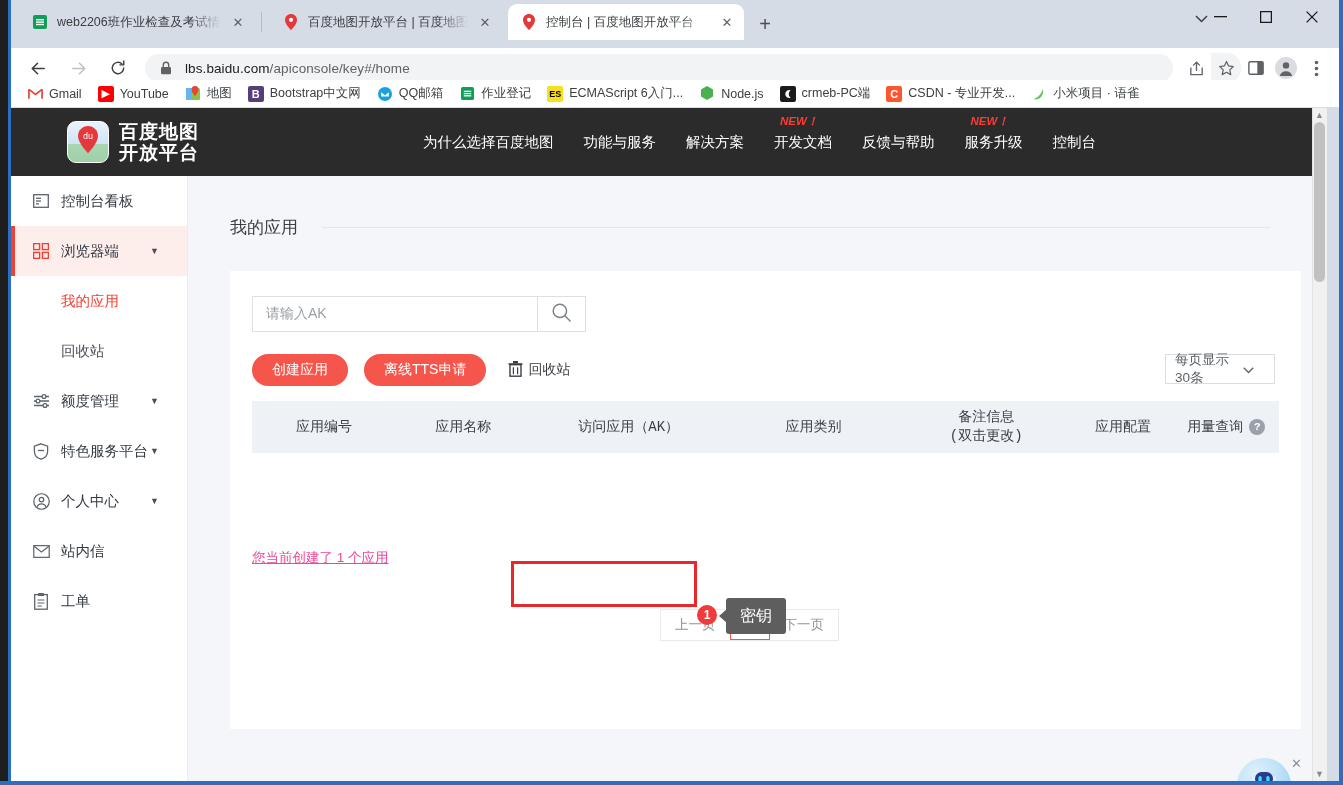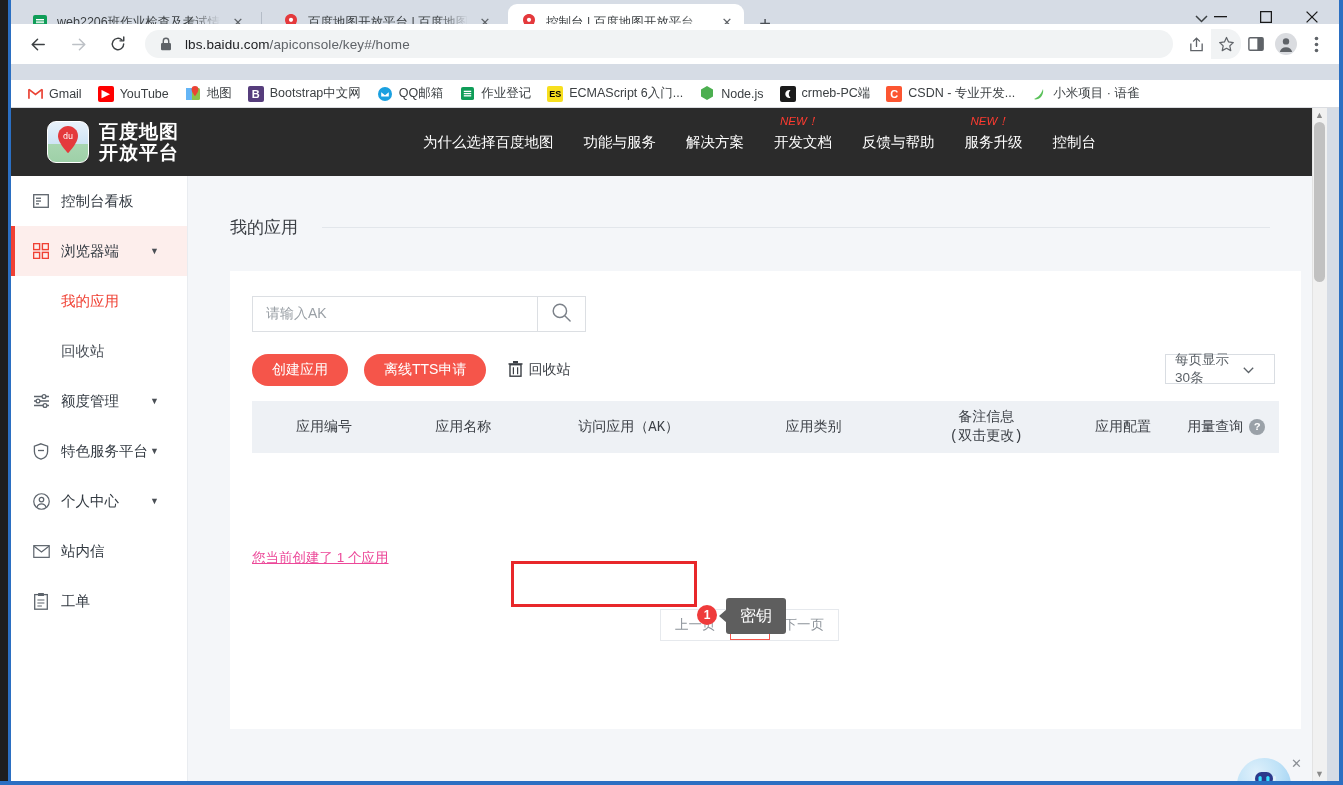--- a/index.html
+++ b/index.html
@@ -80,21 +80,21 @@
     display: flex; align-items: center;
   }
   .wc { width: 46px; height: 34px; display:flex; align-items:center; justify-content:center;
         font-size: 12px; color: #2b2b2b; }
   .wc svg { display: block; }
   .chev-down { position:absolute; left: 1175px; top: 8px; width:30px; height:22px;
                display:flex; align-items:center; justify-content:center; color:#4a4f55;}
 
   
   #toolbar {
-    position: absolute; left: 11px; top: 24px; right: 4px; height: 40px;
+    position: absolute; left: 11px; top: 48px; right: 4px; height: 40px;
     background: #ffffff;
     display: flex; align-items: center;
   }
   .nav-btn {
     width: 34px; height: 34px; margin-left: 6px;
     display: flex; align-items: center; justify-content: center;
     color: #5f6368;
   }
   .nav-btn.back { margin-left: 10px; color: #3c4043; }
   .nav-btn.fwd { color: #bdc1c6; }
@@ -152,21 +152,21 @@
   }
   .scroll-arrow { position:absolute; right: 2px; width: 11px; height: 12px;
     display:flex; align-items:center; justify-content:center; color:#8a8a8a; font-size: 9px;}
 
   
   #bdheader {
     position: absolute; left: 0; top: 0; width: 1301px; height: 68px;
     background: #2b2b2b;
     display: flex; align-items: center;
   }
-  .logo { margin-left: 36px; display: flex; align-items: center; }
+  .logo { margin-left: 56px; display: flex; align-items: center; }
   .logo-mark {
     width: 42px; height: 42px; border-radius: 9px;
     background: linear-gradient(#e9f2fb 0%, #cfe4f5 55%, #a8d6b0 56%, #9ed0a8 100%);
     position: relative; margin-right: 10px;
     border: 1px solid #ffffff;
   }
   .logo-pin {
     position: absolute; left: 50%; top: 4px; transform: translateX(-50%);
     width: 22px; height: 28px;
   }
@@ -178,21 +178,21 @@
   #bdnav {
     position: absolute; left: 412px; top: 0; height: 68px;
     display: flex; align-items: center;
   }
   .navitem {
     position: relative;
     color: #ffffff; font-size: 14.5px; margin-right: 30px; white-space: nowrap;
   }
   .navnew {
     position: absolute; left: 6px; top: -19px;
-    color: #ff3b30; font-size: 11.5px; font-weight: normal; font-style: italic;
+    color: #ff3b30; font-size: 11.5px; font-weight: bold; font-style: italic;
     white-space: nowrap;
   }
   .searchbox-hdr {
     position: absolute; left: 1056px; top: 130px;
     width: 104px; height: 34px; background: #6f6f6f;
     display: flex; align-items: center; justify-content: flex-end;
     padding-right: 8px;
   }
   .user-area {
     position: absolute; left: 1185px; top: 130px;

